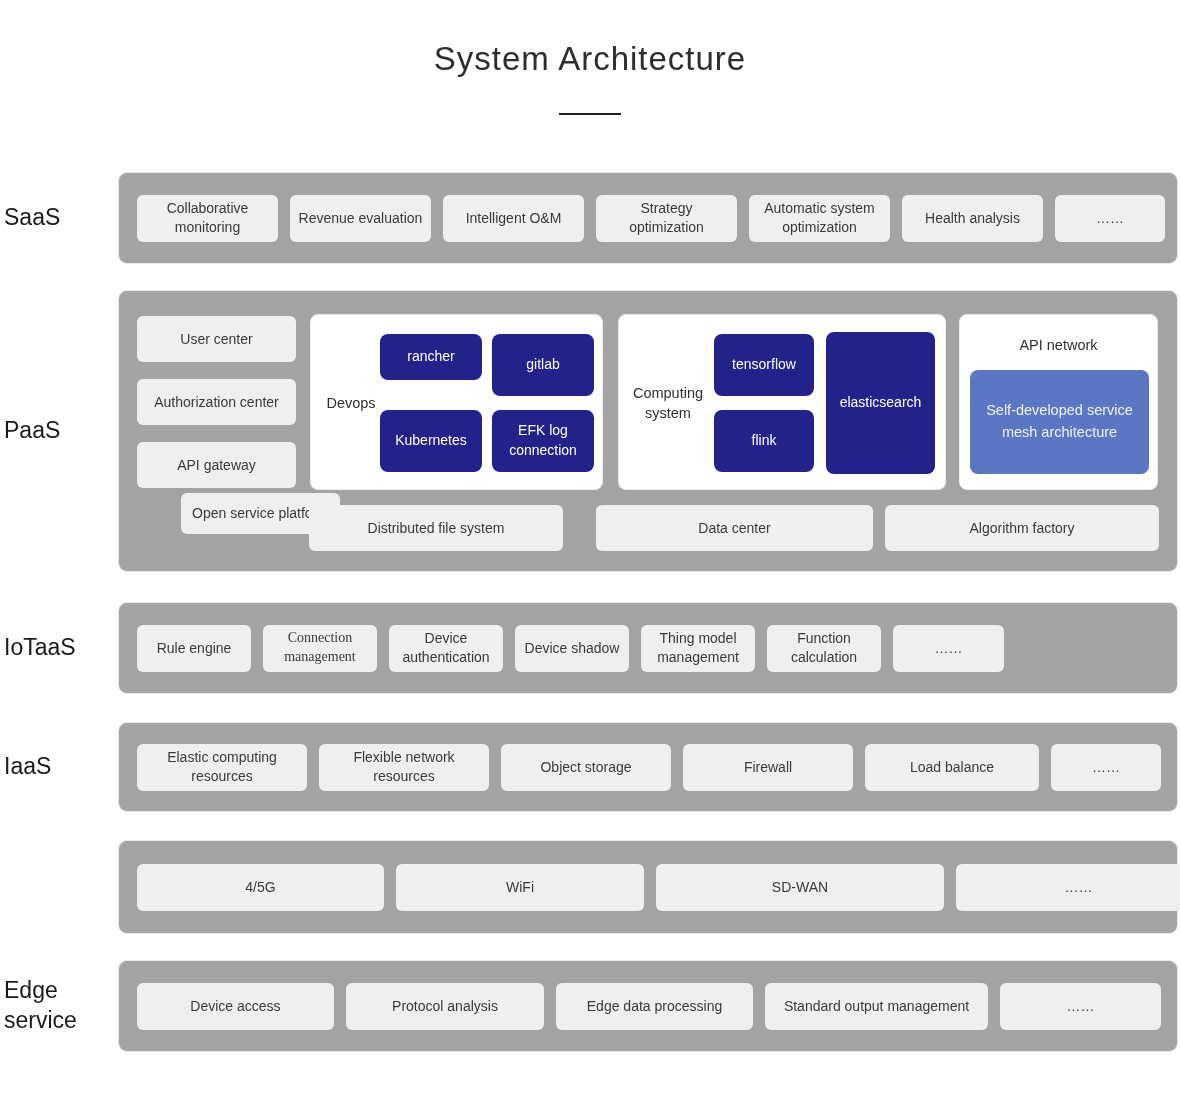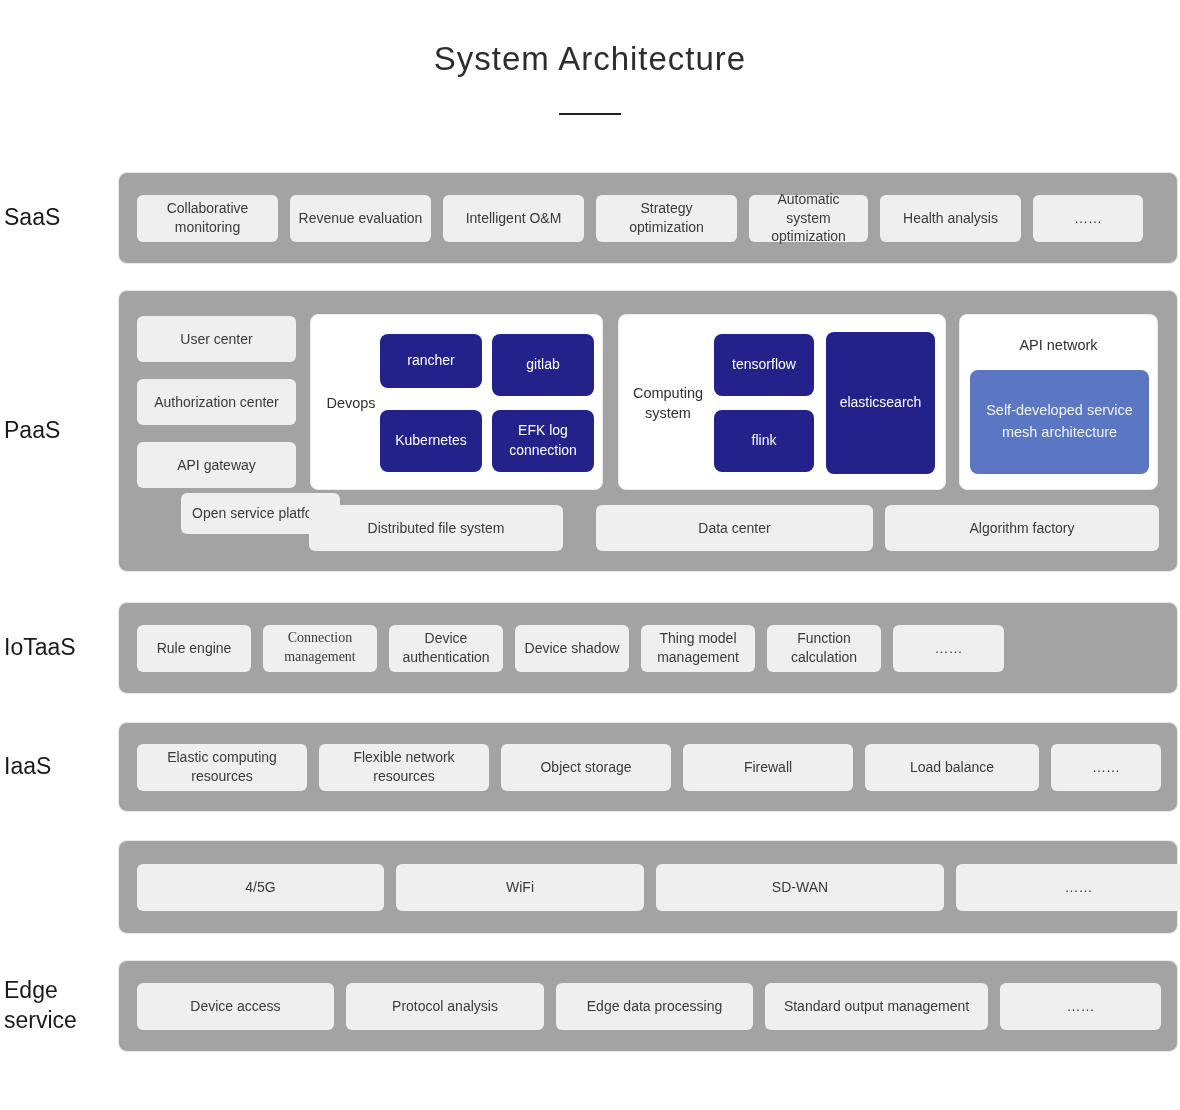--- a/index.html
+++ b/index.html
@@ -99,37 +99,37 @@
   <div class="title">System Architecture</div>
   <div class="title-underline"></div>
 
   <div class="layer-label" style="top:172px; height:92px;">SaaS</div>
   <div class="layer-row" style="top:172px; height:92px;">
     <div class="chip-row">
       <div class="chip" style="width:141px;">Collaborative monitoring</div>
       <div class="chip" style="width:141px;">Revenue evaluation</div>
       <div class="chip" style="width:141px;">Intelligent O&amp;M</div>
       <div class="chip" style="width:141px;">Strategy optimization</div>
-      <div class="chip" style="width:119px;">Automatic system optimization</div>
+      <div class="chip" style="width:141px;">Automatic system optimization</div>
       <div class="chip" style="width:141px;">Health analysis</div>
       <div class="chip" style="width:110px;">……</div>
     </div>
   </div>
 
   <div class="layer-label" style="top:290px; height:282px;">PaaS</div>
   <div class="layer-row" style="top:290px; height:282px;">
 
     <div class="paas-chip" style="left:18px; top:25px;  width:159px; height:46px;">User center</div>
     <div class="paas-chip" style="left:18px; top:88px;  width:159px; height:46px;">Authorization center</div>
     <div class="paas-chip" style="left:18px; top:151px; width:159px; height:46px;">API gateway</div>
     <div class="paas-chip" style="left:18px; top:202px; width:159px; height:41px;margin-left:44px;">Open service platform</div>
 
     <div class="group-box" style="left:191px; top:23px; width:293px; height:176px;">
       <div class="group-label" style="left:9px; top:0; width:62px; height:176px;">Devops</div>
-      <div class="blue-box" style="left:69px;  top:19px; width:102px; height:54px;">rancher</div>
+      <div class="blue-box" style="left:69px;  top:19px; width:102px; height:46px;">rancher</div>
       <div class="blue-box" style="left:181px; top:19px; width:102px; height:62px;">gitlab</div>
       <div class="blue-box" style="left:69px;  top:95px; width:102px; height:62px;">Kubernetes</div>
       <div class="blue-box" style="left:181px; top:95px; width:102px; height:62px;">EFK log connection</div>
     </div>
 
     <div class="group-box" style="left:499px; top:23px; width:328px; height:176px;">
       <div class="group-label" style="left:4px; top:0; width:90px; height:176px;">Computing system</div>
       <div class="blue-box" style="left:95px;  top:19px; width:100px; height:62px;">tensorflow</div>
       <div class="blue-box" style="left:95px;  top:95px; width:100px; height:62px;">flink</div>
       <div class="blue-box" style="left:207px; top:17px; width:109px; height:142px;">elasticsearch</div>

